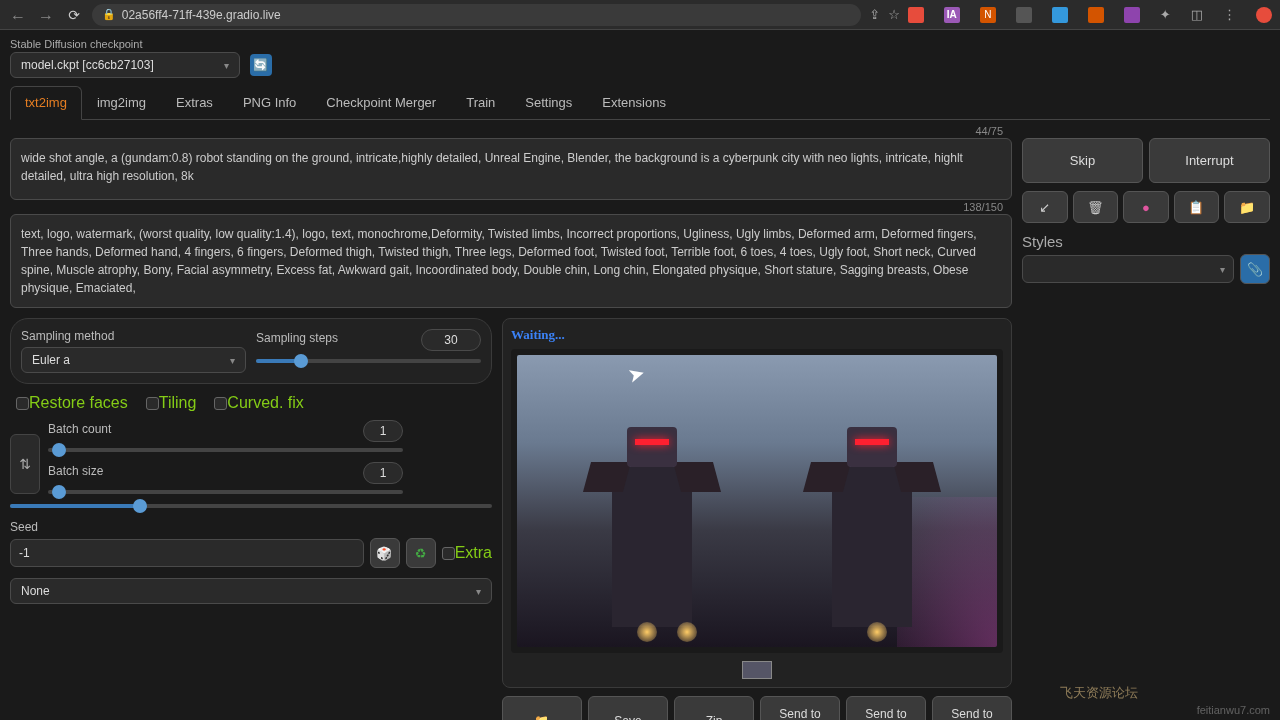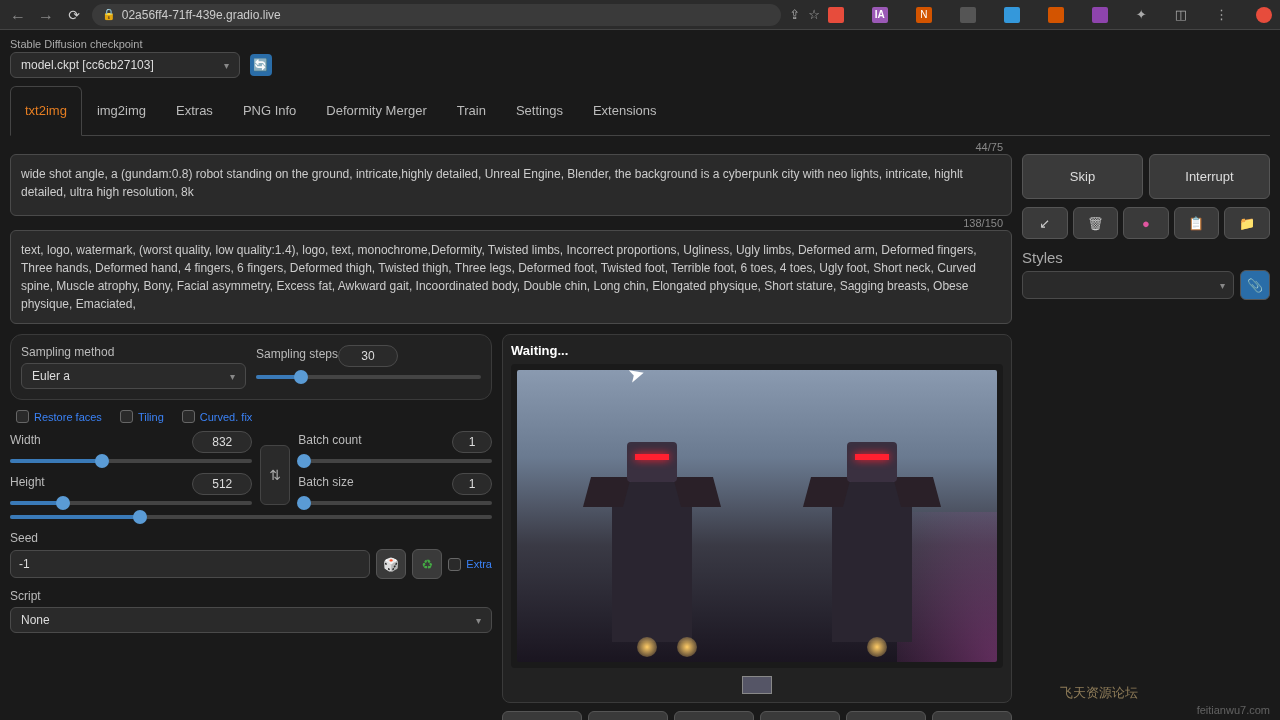--- a/index.html
+++ b/index.html
@@ -4,35 +4,35 @@
 <style>
 * { box-sizing: border-box; margin: 0; padding: 0; font-family: -apple-system, BlinkMacSystemFont, "Segoe UI", sans-serif; }
 body { background: #1a1a1a; color: #ccc; font-size: 13px; width: 1280px; height: 720px; overflow: hidden; }
 
 
 .browser-bar { height: 30px; background: #2b2b2b; display: flex; align-items: center; padding: 0 8px; gap: 8px; border-bottom: 1px solid #444; }
 .nav-arrow { color: #888; font-size: 16px; width: 20px; text-align: center; }
 .reload { color: #ccc; font-size: 14px; width: 20px; text-align: center; }
 .url-bar { flex: 1; background: #3a3a3a; border-radius: 14px; height: 22px; display: flex; align-items: center; padding: 0 10px; gap: 6px; color: #ccc; font-size: 12px; }
 .lock { font-size: 11px; }
-.ext-icons { display: flex; gap: 28px; align-items: center; }
+.ext-icons { display: flex; gap: 20px; align-items: center; }
 .ext-icon { width: 16px; height: 16px; border-radius: 2px; display: flex; align-items: center; justify-content: center; font-size: 10px; color: #fff; }
 
 
 .app { padding: 8px 10px; }
 .checkpoint-row { display: flex; align-items: center; gap: 10px; margin-bottom: 8px; }
 .checkpoint-group { display: flex; flex-direction: column; }
 .checkpoint-label { font-size: 11px; color: #aaa; margin-bottom: 2px; }
 .select { background: #2a2a2a; border: 1px solid #4a4a4a; border-radius: 6px; padding: 5px 10px; color: #ddd; display: flex; align-items: center; justify-content: space-between; min-width: 230px; font-size: 12px; }
 .chevron { color: #888; font-size: 10px; }
 .refresh-btn { width: 22px; height: 22px; background: #2a6da8; border-radius: 4px; display: flex; align-items: center; justify-content: center; font-size: 12px; color: #fff; margin-top: 14px; }
 
 
 .tabs { display: flex; border-bottom: 1px solid #444; margin-bottom: 8px; }
-.tab { padding: 16px 14px; font-size: 13px; color: #bbb; cursor: pointer; border: 1px solid transparent; border-radius: 6px 6px 0 0; }
+.tab { padding: 8px 14px; font-size: 13px; color: #bbb; cursor: pointer; border: 1px solid transparent; border-radius: 6px 6px 0 0; }
 .tab.active { color: #e67e22; border: 1px solid #444; border-bottom: 1px solid #1a1a1a; background: #1a1a1a; margin-bottom: -1px; }
 
 
 .content { display: flex; gap: 10px; }
 .left-col { flex: 1; min-width: 0; }
 .right-col { width: 248px; }
 
 
 .prompt-box { position: relative; background: #2a2a2a; border: 1px solid #4a4a4a; border-radius: 6px; margin-bottom: 6px; }
 .prompt-text { padding: 10px; color: #ccc; font-size: 12px; line-height: 1.5; min-height: 60px; }
@@ -47,46 +47,46 @@
 
 .styles-label { font-size: 15px; color: #aaa; margin-top: 10px; }
 .styles-row { display: flex; gap: 6px; align-items: center; margin-top: 4px; }
 .styles-select { flex: 1; background: #2a2a2a; border: 1px solid #4a4a4a; border-radius: 6px; height: 28px; display: flex; align-items: center; justify-content: flex-end; padding: 0 8px; }
 
 
 .params { display: flex; gap: 10px; margin-top: 10px; }
 .params-left { flex: 1; }
 .params-right { flex: 1; }
 
-.panel { background: #222; border: 1px solid #3a3a3a; border-radius: 12px; padding: 10px; margin-bottom: 8px; }
+.panel { background: #222; border: 1px solid #3a3a3a; border-radius: 18px; padding: 10px; margin-bottom: 8px; }
 .panel-half { display: flex; gap: 10px; }
 .panel-half > div { flex: 1; }
 
 .field-label { font-size: 12px; color: #bbb; margin-bottom: 4px; }
 .slider { flex: 1; height: 4px; background: #444; border-radius: 2px; position: relative; }
 .slider-fill { height: 100%; background: #3a7ab8; border-radius: 2px; position: absolute; left: 0; }
 .slider-thumb { width: 14px; height: 14px; background: #5a9bd5; border-radius: 50%; position: absolute; top: -5px; transform: translateX(-50%); }
 .num-box { width: 60px; background: #2a2a2a; border: 1px solid #4a4a4a; border-radius: 14px; padding: 3px 8px; text-align: center; font-size: 12px; color: #ddd; }
 
 .checkbox-row { display: flex; gap: 18px; margin-top: 6px; }
-.checkbox { display: flex; align-items: center; gap: 5px; font-size: 11px; color: #3b82f6; }
+.checkbox { display: flex; align-items: center; font-size: 16px; color: #84cc16; }
 .checkbox-box { width: 13px; height: 13px; border: 1px solid #666; border-radius: 3px; background: #2a2a2a; }
 
 .dims-row { display: flex; gap: 8px; align-items: flex-end; }
 .dims-left { flex: 1; }
 .swap-btn { width: 30px; height: 60px; background: #2a2a2a; border: 1px solid #444; border-radius: 6px; display: flex; align-items: center; justify-content: center; color: #aaa; font-size: 14px; }
 .batch-col { flex: 0.8; }
 
 .seed-row { display: flex; gap: 6px; align-items: center; }
 .seed-input { flex: 1; background: #2a2a2a; border: 1px solid #4a4a4a; border-radius: 6px; padding: 6px 8px; color: #ddd; font-size: 12px; }
 .seed-btn { width: 30px; height: 30px; background: #3a3a3a; border: 1px solid #555; border-radius: 6px; display: flex; align-items: center; justify-content: center; }
 
 
 .preview-panel { background: #222; border: 1px solid #3a3a3a; border-radius: 8px; padding: 8px; }
-.preview-header { font-size: 13px; color: #ffffff; font-weight: 600; margin-bottom: 6px; }
+.preview-header { font-size: 13px; color: #3b82f6; font-weight: 600; margin-bottom: 6px; font-family: Liberation Serif, serif; }
 .preview-img-wrap { position: relative; background: #1a1a1a; border-radius: 4px; display: flex; justify-content: center; padding: 6px; }
 .preview-img { width: 480px; height: 292px; background: linear-gradient(180deg, #8a9ab0 0%, #6a7a90 30%, #3a3a45 60%, #1a1520 100%); border-radius: 2px; position: relative; overflow: hidden; }
 .close-x { position: absolute; top: 10px; right: 10px; color: #888; font-size: 14px; }
 .robot { position: absolute; bottom: 0; width: 150px; height: 240px; }
 .robot.left { left: 60px; }
 .robot.right { right: 50px; }
 .robot-body { position: absolute; bottom: 20px; left: 35px; width: 80px; height: 160px; background: #2a2530; border-radius: 6px 6px 0 0; }
 .robot-head { position: absolute; top: 20px; left: 50px; width: 50px; height: 40px; background: #3a3040; border-radius: 4px; }
 .robot-eyes { position: absolute; top: 32px; left: 58px; width: 34px; height: 6px; background: #ff2030; box-shadow: 0 0 8px #ff2030; }
 .robot-shoulder { position: absolute; top: 55px; width: 40px; height: 30px; background: #2a2028; }
@@ -143,21 +143,21 @@
       </div>
     </div>
     <div class="refresh-btn">🔄</div>
   </div>
 
   <div class="tabs">
     <div class="tab active">txt2img</div>
     <div class="tab">img2img</div>
     <div class="tab">Extras</div>
     <div class="tab">PNG Info</div>
-    <div class="tab">Deformity Merger</div>
+    <div class="tab">Checkpoint Merger</div>
     <div class="tab">Train</div>
     <div class="tab">Settings</div>
     <div class="tab">Extensions</div>
   </div>
 
   <div class="content">
     <div class="left-col">
 
       <div class="prompt-box" style="margin-top:10px">
         <span class="counter">44/75</span>
@@ -173,21 +173,21 @@
 
           <div class="panel panel-half">
             <div>
               <div class="field-label">Sampling method</div>
               <div class="select" style="min-width:auto">
                 <span>Euler a</span>
                 <span class="chevron">▾</span>
               </div>
             </div>
             <div>
-              <div style="display:flex;justify-content:flex-start;align-items:center">
+              <div style="display:flex;justify-content:space-between;align-items:center">
                 <div class="field-label">Sampling steps</div>
                 <div class="num-box">30</div>
               </div>
               <div class="slider" style="margin-top:8px">
                 <div class="slider-fill" style="width:20%"></div>
                 <div class="slider-thumb" style="left:20%"></div>
               </div>
             </div>
           </div>
 
@@ -200,38 +200,20 @@
                 <div class="checkbox-box"></div>
                 <span>Tiling</span>
               </div>
             <div class="checkbox">
                 <div class="checkbox-box"></div>
                 <span>Curved. fix</span>
               </div>
           </div>
 
           <div class="dims-row">
-            <div class="dims-left">
-              <div style="display:flex;justify-content:space-between;align-items:center">
-                <div class="field-label">Width</div>
-                <div class="num-box">832</div>
-              </div>
-              <div class="slider" style="margin:6px 0 10px">
-                <div class="slider-fill" style="width:38%"></div>
-                  <div class="slider-thumb" style="left:38%"></div>
-              </div>
-              <div style="display:flex;justify-content:space-between;align-items:center">
-                <div class="field-label">Height</div>
-                <div class="num-box">512</div>
-              </div>
-              <div class="slider" style="margin-top:6px">
-                <div class="slider-fill" style="width:22%"></div>
-                  <div class="slider-thumb" style="left:22%"></div>
-              </div>
-            </div>
             <div class="swap-btn">⇅</div>
             <div class="batch-col">
               <div style="display:flex;justify-content:space-between;align-items:center">
                 <div class="field-label">Batch count</div>
                 <div class="num-box" style="width:40px">1</div>
               </div>
               <div class="slider" style="margin:6px 0 10px">
                 <div class="slider-thumb" style="left:3%"></div>
               </div>
               <div style="display:flex;justify-content:space-between;align-items:center">
@@ -258,21 +240,20 @@
               <div class="seed-btn">🎲</div>
               <div class="seed-btn" style="color:#4a4">♻</div>
               <div class="checkbox">
                   <div class="checkbox-box"></div>
                   <span>Extra</span>
                 </div>
             </div>
           </div>
 
           <div style="margin-top:10px">
-            <div class="field-label">Script</div>
             <div class="select" style="min-width:auto;width:100%">
               <span>None</span>
               <span class="chevron">▾</span>
             </div>
           </div>
         </div>
 
         <div class="params-right">
           <div class="preview-panel">
             <div class="preview-header">Waiting...</div>

